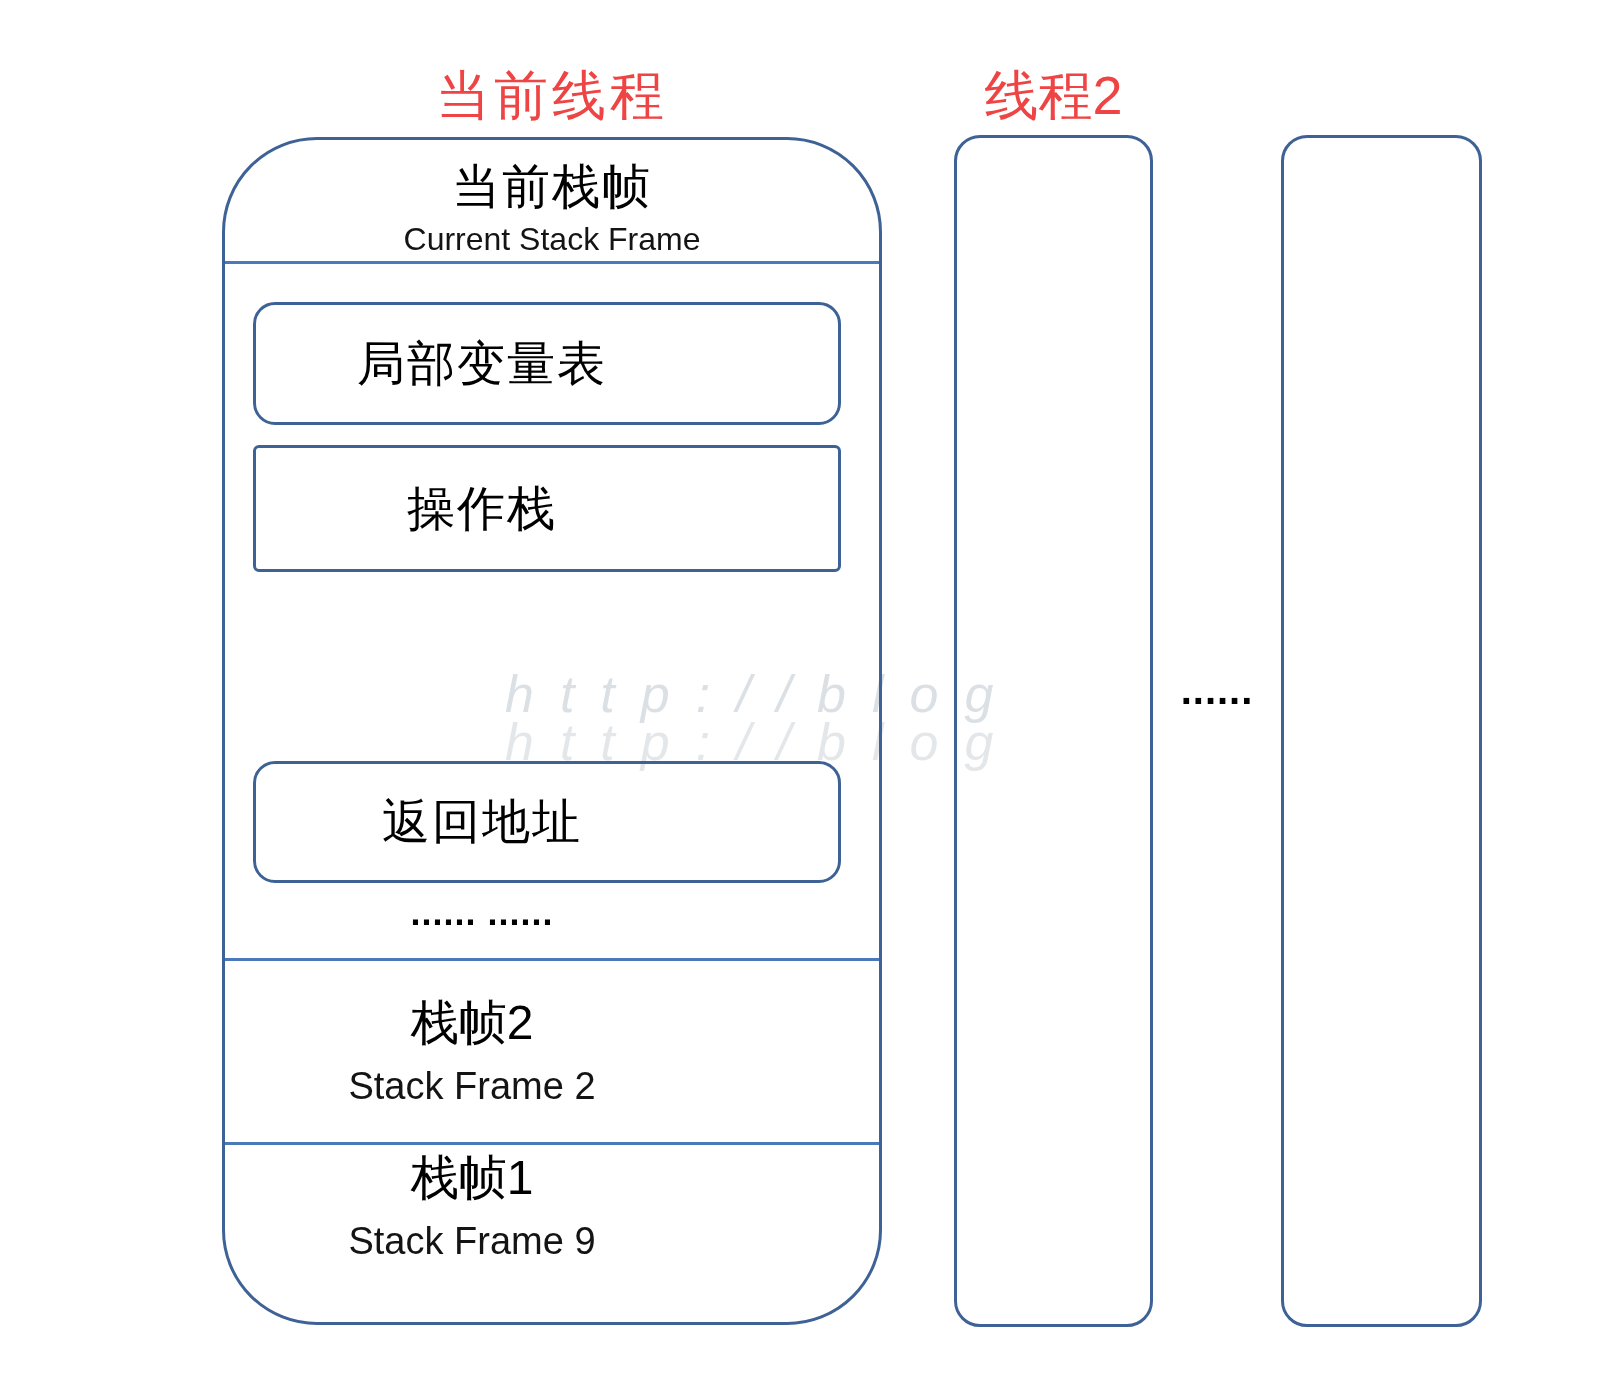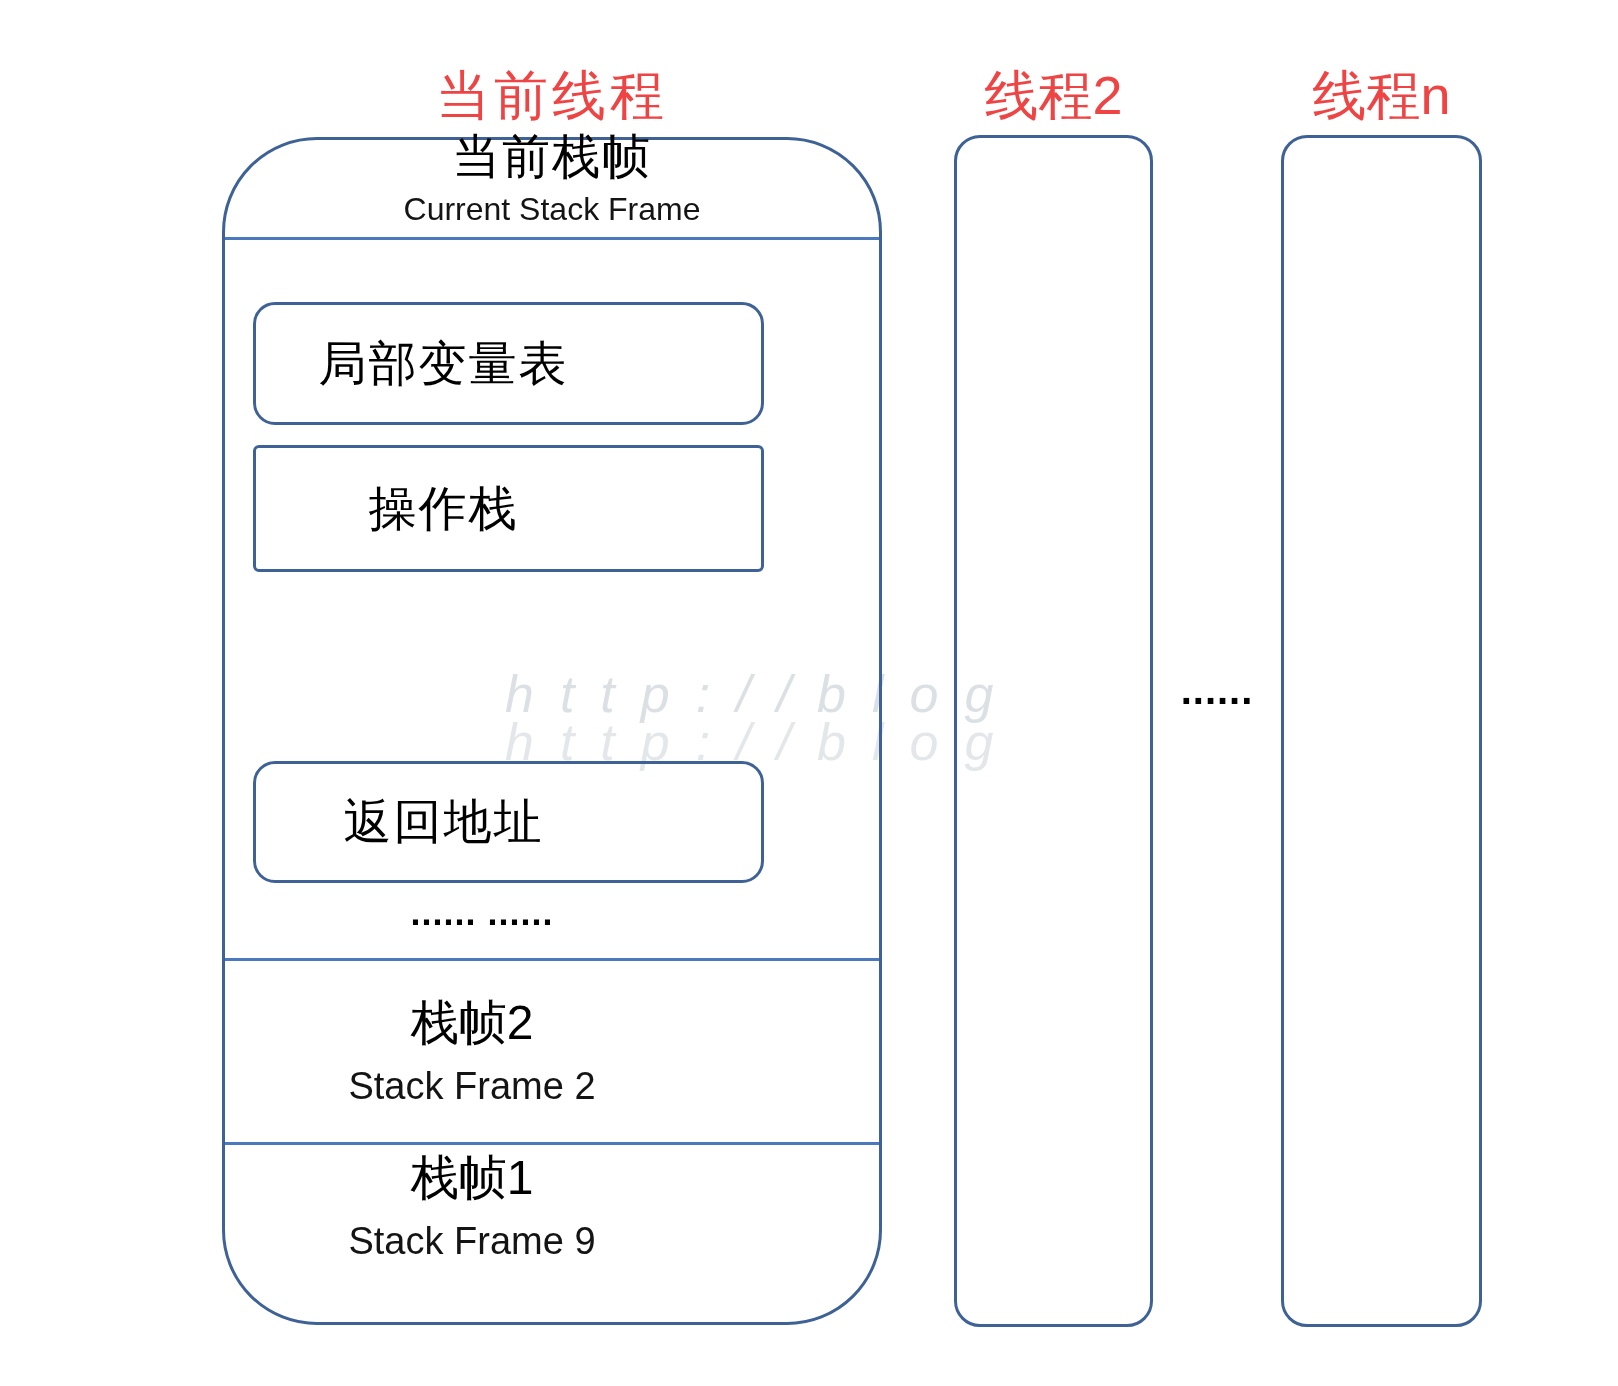--- a/index.html
+++ b/index.html
@@ -49,38 +49,38 @@
     background: transparent;
     z-index: 2;
   }
   .thread-2 { left: 954px; width: 199px; }
   .thread-n { left: 1281px; width: 201px; }
 
   
   .frame-header {
     position: absolute;
     top: 0; left: 0; right: 0;
-    height: 100px;
+    height: 124px;
     border-bottom: 3px solid #4a7abc;
     box-sizing: border-box;
     display: flex;
     flex-direction: column;
     align-items: center;
     justify-content: flex-end;
-    padding-bottom: 6px;
+    padding-bottom: 0;
     row-gap: 2px;
   }
   .frame-header .zh { font-size: 48px; line-height: 56px; letter-spacing: 2px; }
   .frame-header .en { font-size: 32px; line-height: 44px; color: #141414; letter-spacing: 0px; }
 
   
   .frame-box {
     position: absolute;
     left: 28px;
-    width: 511px;
+    width: 588px;
     border: 3px solid #3e6296;
     border-radius: 22px;
     box-sizing: border-box;
     display: flex;
     align-items: center;
     justify-content: center;
     text-align: center;
   }
   .frame-box .lbl {
     font-size: 48px;
@@ -166,21 +166,20 @@
 </head>
 <body>
 
 <div class="canvas">
 
   <div class="watermark wm-a">http://blog</div>
   <div class="watermark wm-b">http://blog</div>
 
   <div class="col-title t-current">当前线程</div>
   <div class="col-title t-2">线程2</div>
-  <div class="col-title t-n">线程n</div>
 
   <div class="big-box main-box">
 
     <div class="frame-header">
       <div class="zh">当前栈帧</div>
       <div class="en">Current Stack Frame</div>
     </div>
 
     <div class="frame-box fb-1">
       <span class="lbl">局部变量表</span>

